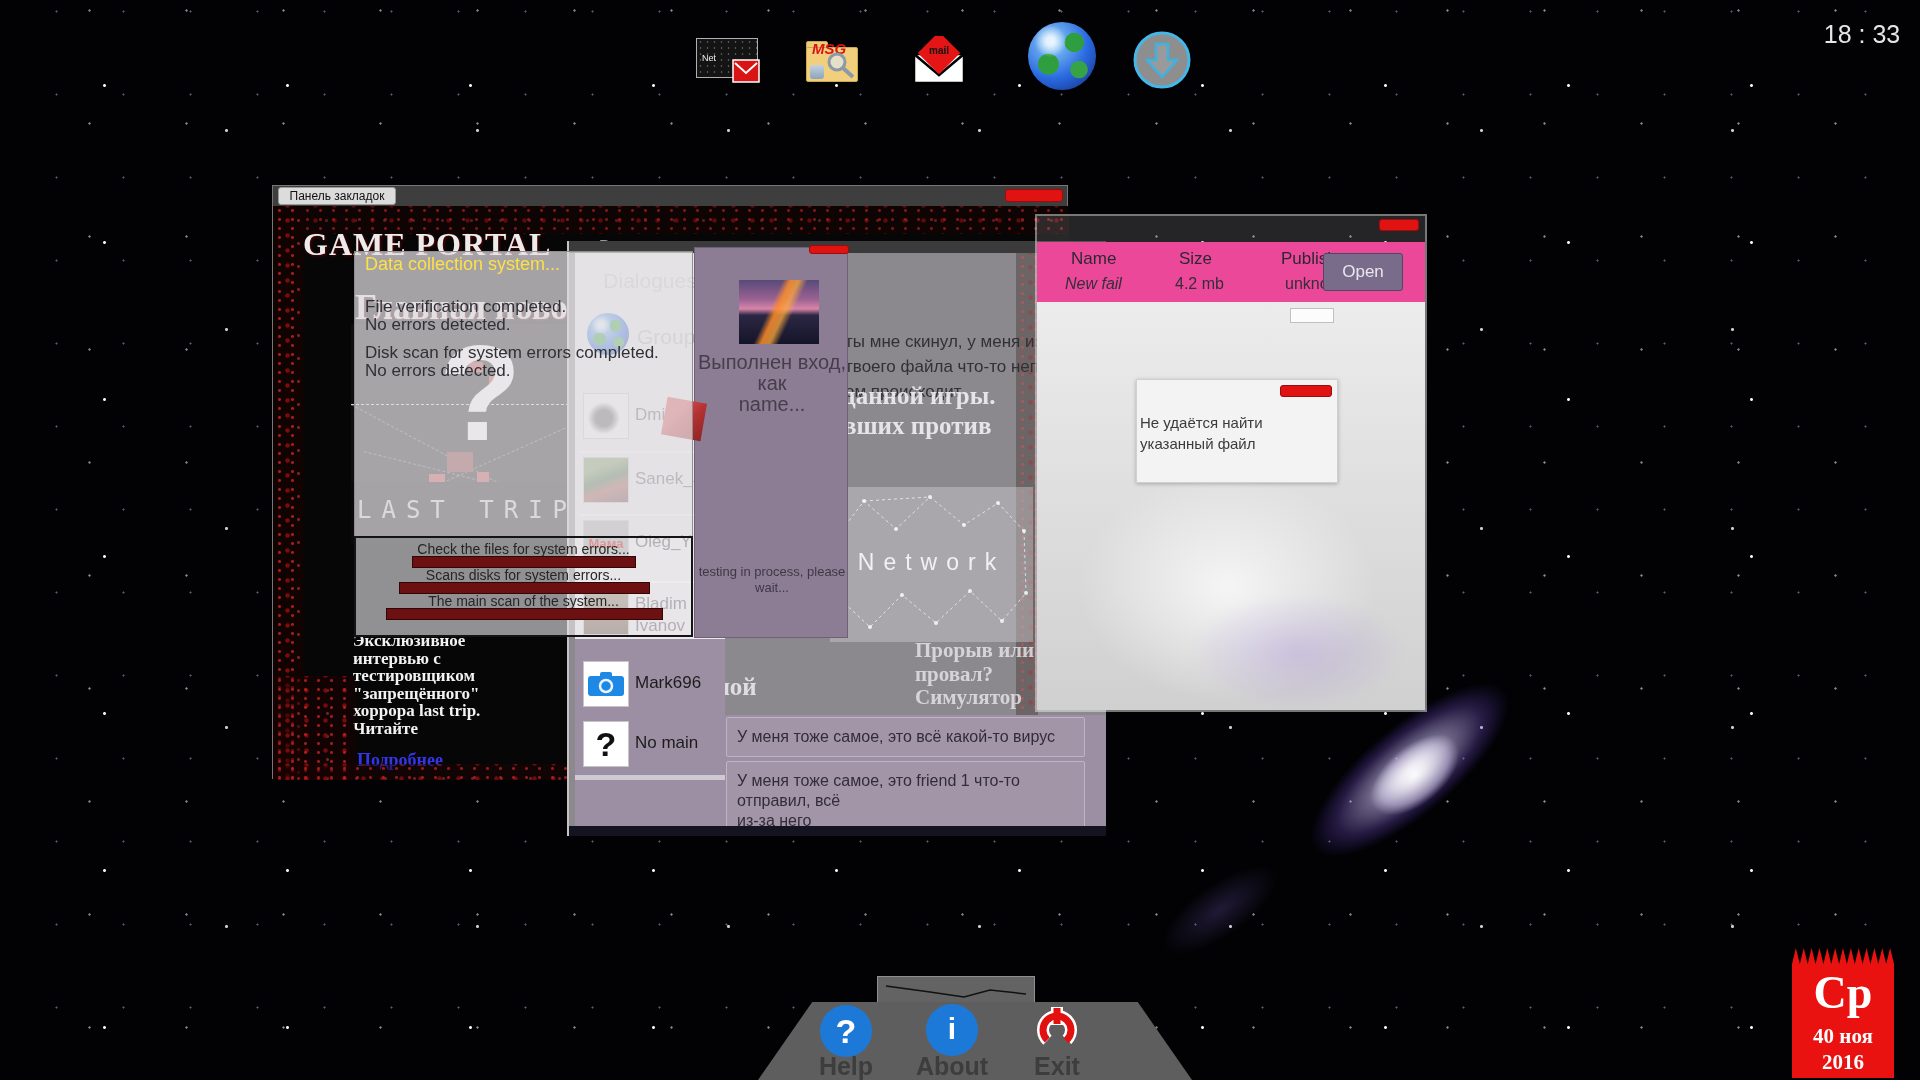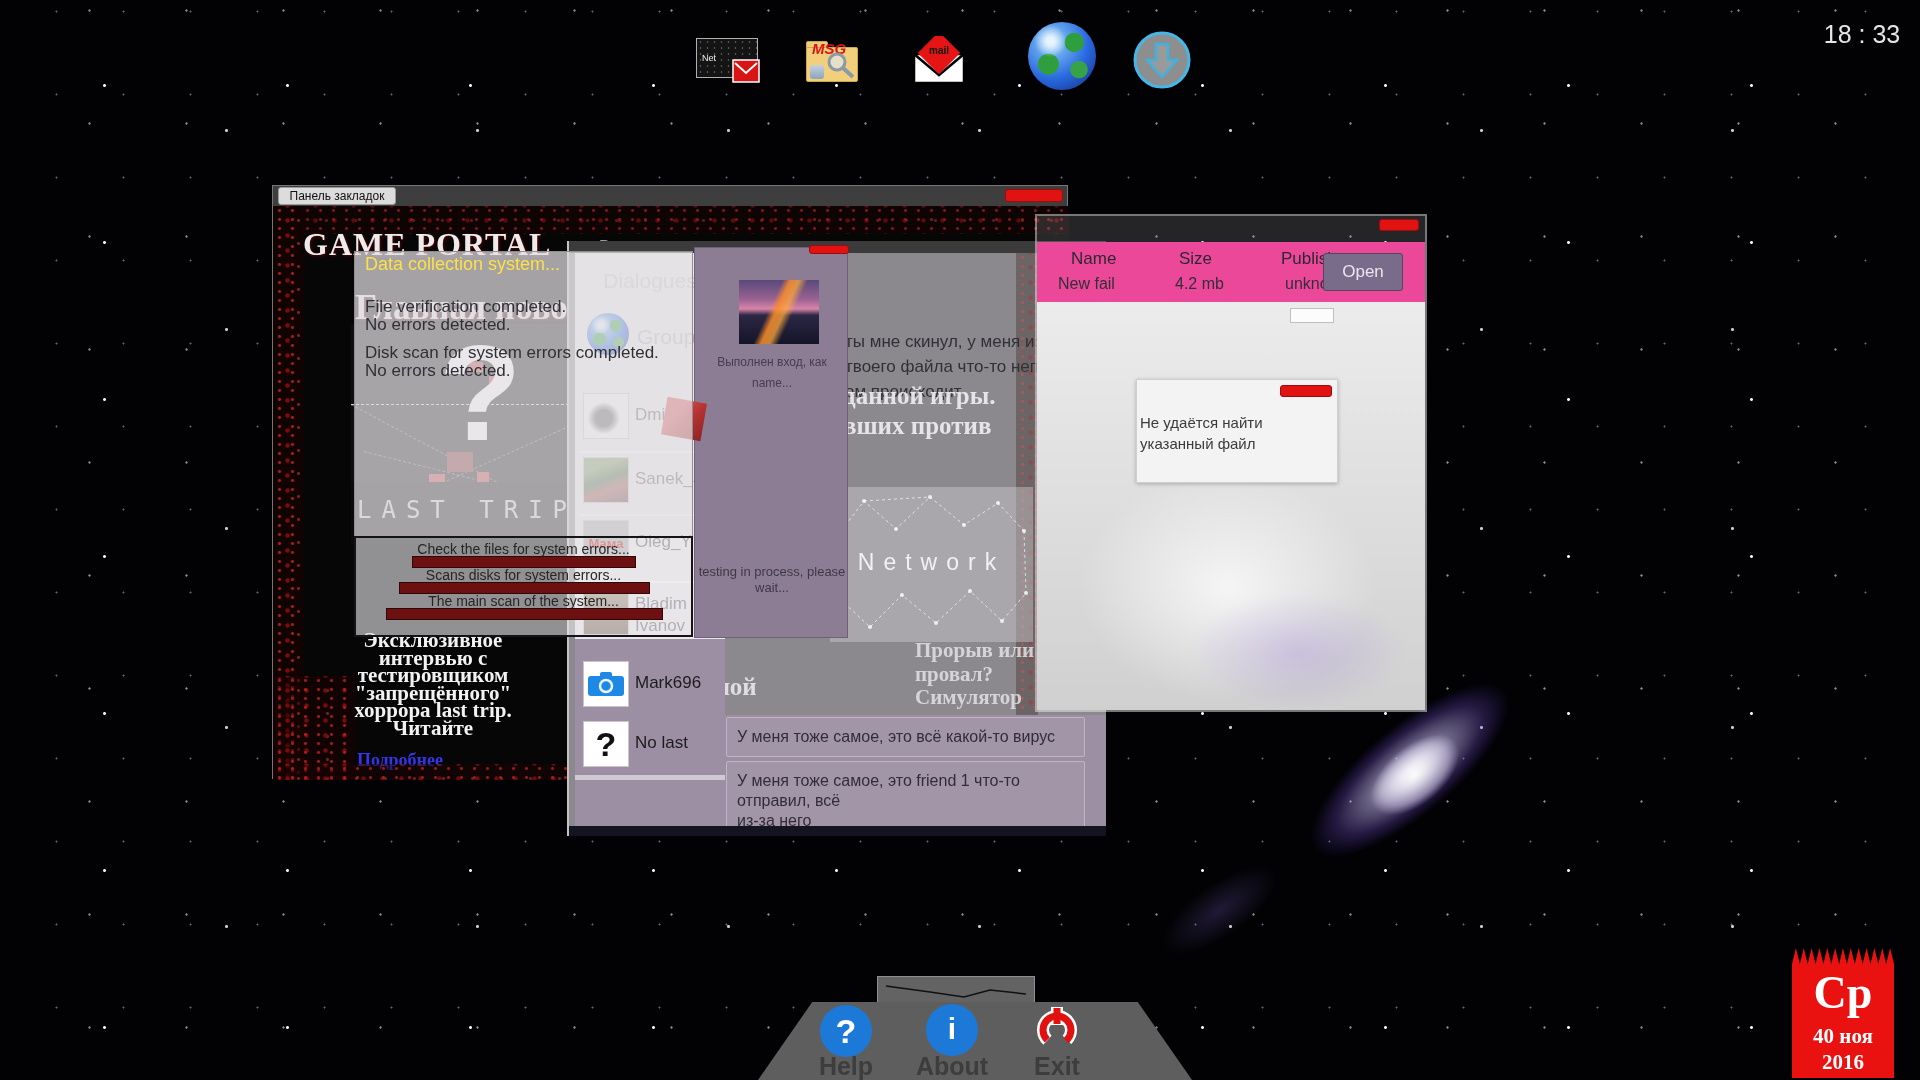--- a/index.html
+++ b/index.html
@@ -76,21 +76,21 @@
   #site-title-suffix{left:326px;top:30px;font-size:15px;color:#9a9a9a;}
   #headline{left:82px;top:82px;font-size:35px;font-weight:bold;color:#e2e2e2;text-shadow:1px 1px 2px rgba(150,10,10,.8);}
   #shot{left:78px;top:118px;width:228px;height:220px;background:#0e0e0e;overflow:hidden;}
   .shot-hline{left:0;top:80px;width:228px;border-top:1px dashed rgba(255,255,255,.8);}
   .shot-diag{border-top:1px dashed rgba(255,255,255,.35);width:190px;}
   #shot-q{left:88px;top:2px;font-size:135px;font-weight:bold;color:#fafafa;line-height:1;}
   .shot-band{left:0;top:158px;width:228px;height:62px;background:#0a0a0a;}
   #shot-caption{left:6px;top:172px;font-family:"DejaVu Sans Mono",monospace;font-size:24px;
     letter-spacing:10px;color:rgba(235,235,235,.85);}
   .rbit{background:#b83838;}
-  #article{left:80px;top:426px;width:160px;font-size:21px;line-height:17.6px;font-weight:bold;color:#f2f2f2;text-align:center;}
+  #article{left:80px;top:426px;width:160px;font-size:17px;line-height:17.6px;font-weight:bold;color:#f2f2f2;}
   #read-more{left:84px;top:544px;font-size:18px;font-weight:bold;color:#3535e8;cursor:pointer;}
 
   
   #red-cube{left:664px;top:400px;width:40px;height:38px;z-index:22;transform:rotate(10deg);
     background:linear-gradient(125deg,#d84a4a 30%,#b53232 60%,#8f2424);}
 
   
   #messenger{left:567px;top:241px;width:539px;height:595px;z-index:20;border-left:2px solid #c4c2c4;
     border-right:2px solid #98969a;background:#8b898d;}
   #msgr-top{left:0;top:0;width:537px;height:12px;background:#3b3b3b;}
@@ -126,21 +126,21 @@
   .bubble{left:1px;width:359px;background:#a295a8;border:1px solid #c0b4c4;border-radius:2px;
     padding:9px 10px;font-size:16px;line-height:20px;color:#322c38;}
   #bubble1{top:464px;}
   #bubble2{top:508px;}
 
   #login-popup{left:125px;top:6px;width:154px;height:391px;background:#8d7d94;border:1px solid #6e6078;z-index:6;}
   #popup-close{right:-2px;top:-3px;width:40px;height:9px;}
   #popup-img{left:44px;top:32px;width:80px;height:64px;background:
     linear-gradient(115deg, transparent 40%, rgba(255,140,40,.85) 47%, rgba(255,170,60,.75) 55%, transparent 63%),
     linear-gradient(180deg,#584a7a 0%,#9a6292 30%,#d884a8 45%,#2c2744 55%,#141428 100%);}
-  #popup-msg{left:0;top:104px;width:154px;text-align:center;font-size:12px;line-height:21px;color:#463d4d;}
+  #popup-msg{left:0;top:104px;width:154px;text-align:center;font-size:20px;line-height:21px;color:#463d4d;}
   #popup-status{left:0;top:316px;width:154px;text-align:center;font-size:13px;line-height:16px;color:#3f3747;}
 
   
   #av-main{left:354px;top:251px;width:339px;height:285px;z-index:30;
     background:rgba(226,223,227,.72);border:1px solid #8e8e8e;border-bottom:none;}
   .av-text{left:10px;font-size:17px;line-height:17.5px;color:#303035;}
   #av-t1{top:4px;font-size:18px;color:#fde047;}
   #av-t2{top:46px;}
   #av-t3{top:92px;}
   #av-actions{left:354px;top:536px;width:339px;height:101px;z-index:30;
@@ -151,21 +151,21 @@
   #av-l2{top:29px;} #av-b2{left:43px;top:44px;width:251px;}
   #av-l3{top:55px;} #av-b3{left:30px;top:70px;width:277px;}
 
   
   #downloader{left:1035px;top:214px;width:392px;height:498px;z-index:40;border:2px solid rgba(235,235,235,.5);}
   #dl-titlebar{left:0;top:0;width:388px;height:26px;background:rgba(200,200,205,.18);}
   #dl-close{right:6px;top:3px;width:40px;height:12px;}
   #dl-header{left:0;top:26px;width:388px;height:60px;background:#ec4899;}
   .dl-col{font-size:17px;color:#2c2833;}
   .dl-val{font-size:16px;color:#332e3a;}
-  #dl-col-name{left:34px;top:7px;}  #dl-val-name{left:21px;top:33px;}
+  #dl-col-name{left:34px;top:7px;}  #dl-val-name{left:28px;top:33px;font-style:italic;}
   #dl-col-size{left:142px;top:7px;} #dl-val-size{left:138px;top:33px;}
   #dl-col-pub{left:244px;top:7px;}  #dl-val-pub{left:248px;top:33px;}
   #dl-open{left:286px;top:11px;width:80px;height:38px;background:#786c8a;border:1px solid #4e4860;border-radius:3px;
     font-size:17px;color:#eae6ee;text-align:center;line-height:36px;cursor:pointer;}
   #dl-body{left:0;top:86px;width:388px;height:408px;background:linear-gradient(#ececec,#d0d0d0);overflow:hidden;}
   #dl-whitebox{left:253px;top:6px;width:44px;height:15px;background:#fcfcfc;border:1px solid #c0c0c0;}
   #dl-glow{left:40px;top:170px;width:300px;height:230px;background:radial-gradient(ellipse at 50% 50%, rgba(255,255,255,.75), transparent 70%);}
   #dl-glow2{left:150px;top:290px;width:220px;height:120px;background:radial-gradient(ellipse at 50% 50%, rgba(160,130,220,.3), transparent 70%);}
   #err-dialog{left:99px;top:77px;width:202px;height:104px;background:#f3f3f3;border:1px solid #d0d0d0;
     box-shadow:0 1px 4px rgba(0,0,0,.25);}
@@ -313,21 +313,21 @@
           <svg width="40" height="32" style="margin:6px 2px;">
             <rect x="2" y="8" width="36" height="20" rx="3" fill="#1e88e5"></rect>
             <rect x="14" y="4" width="12" height="6" rx="2" fill="#1e88e5"></rect>
             <circle cx="20" cy="18" r="6" fill="none" stroke="#eaf4ff" stroke-width="2.5"></circle>
           </svg>
         </div>
         <div class="abs c-name dark">Mark696</div>
       </div>
       <div class="abs contact" style="top:468px;">
         <div class="abs c-avatar av-white av-q">?</div>
-        <div class="abs c-name dark">No last</div>
+        <div class="abs c-name dark">No main</div>
       </div>
       <div class="abs" id="contacts-whitebar"></div>
     </div>
 
     <div class="abs" id="chat">
       <div class="abs" id="chat-purple"></div>
       <div class="abs rn" id="ghost-redstrip"></div>
       <div class="abs pl" id="incoming">ты мне скинул, у меня из-за
 твоего файла что-то непонят
 ом происходит</div>

